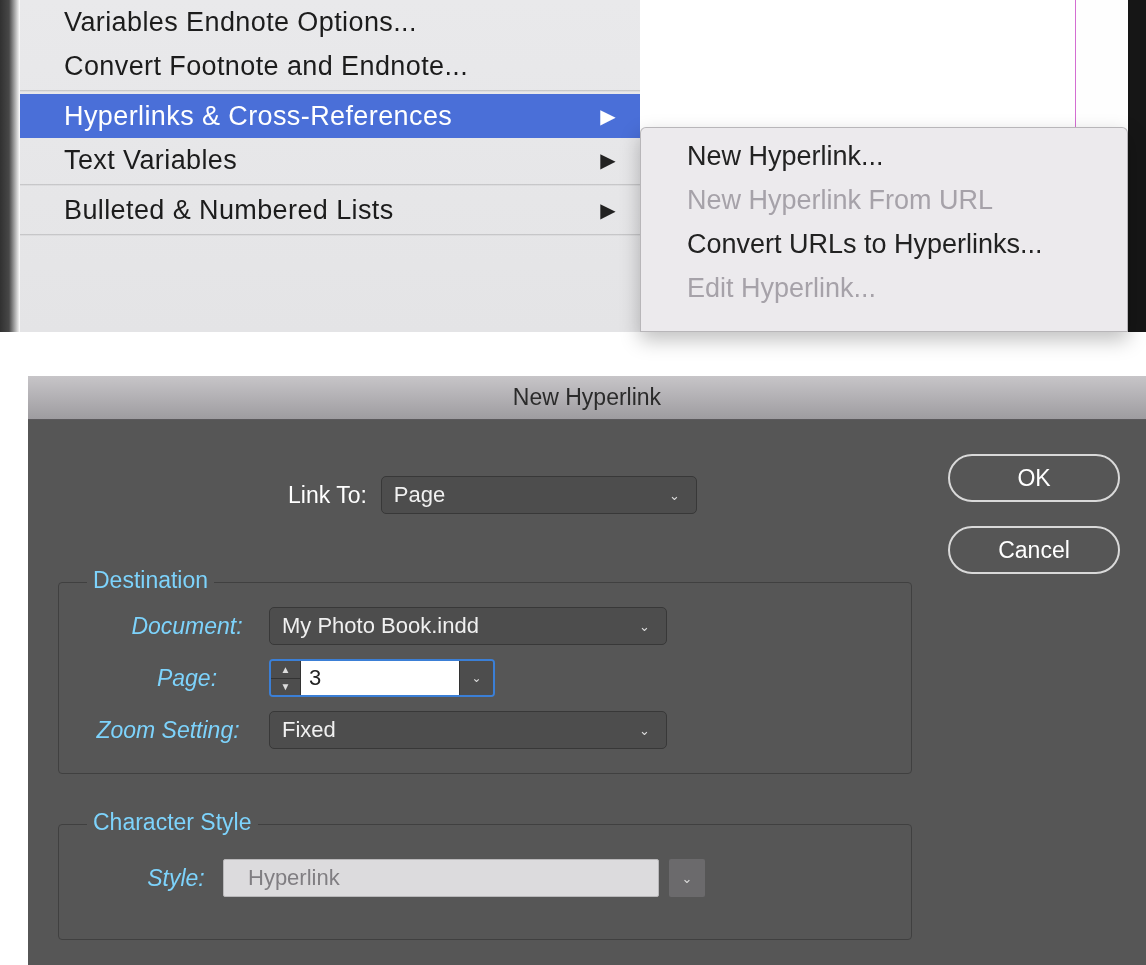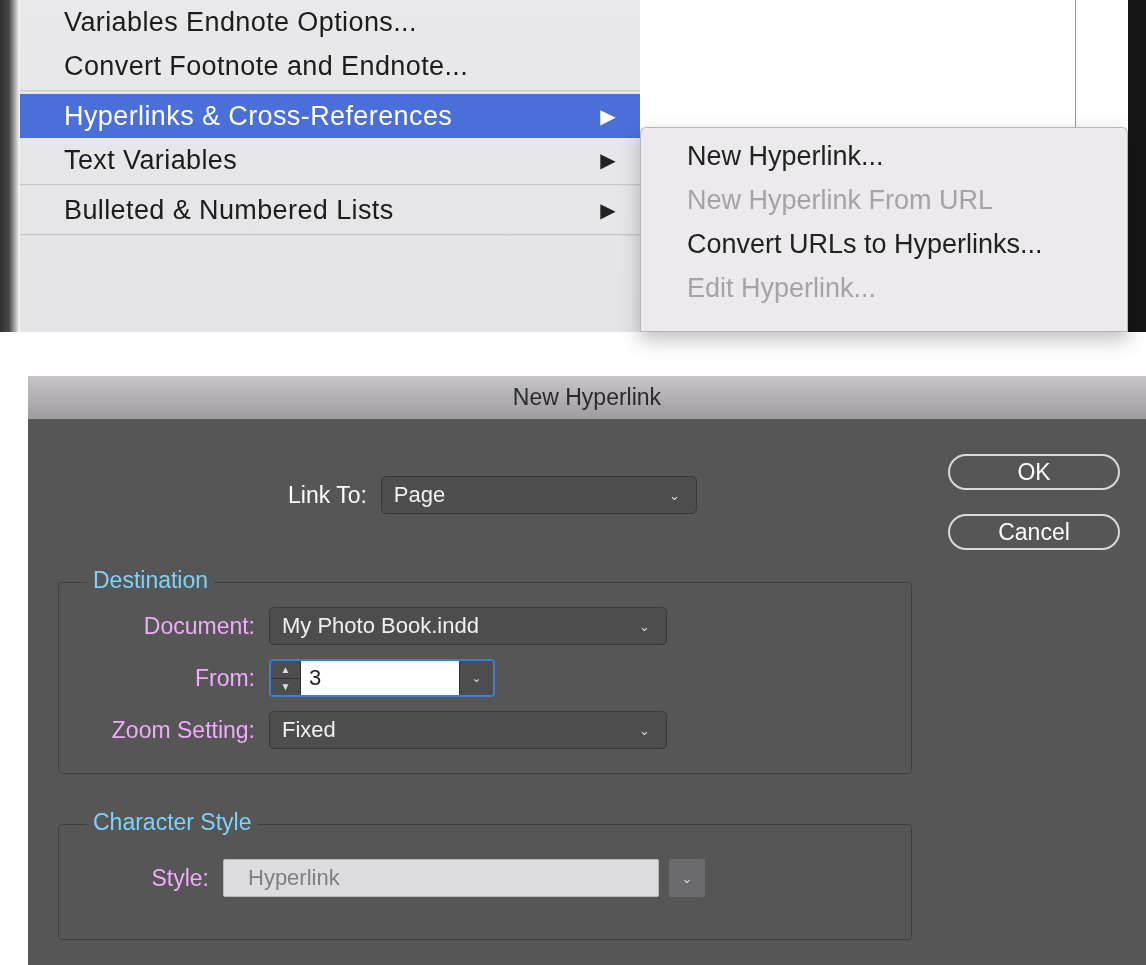--- a/index.html
+++ b/index.html
@@ -163,21 +163,21 @@
   }
 
   
   .btn-col {
     position: absolute;
     right: 26px;
     top: 34px;
     width: 172px;
   }
   .oval-btn {
-    height: 36px;
+    height: 48px;
     width: 172px;
     border: 2px solid #d9d9d9;
     border-radius: 24px;
     background: transparent;
     color: #fff;
     font-size: 23px;
     font-weight: 400;
     display: flex;
     align-items: center;
     justify-content: center;
@@ -251,23 +251,24 @@
   }
   .fset-char .fset-legend { left: 28px; }
 
   .form-row {
     position: absolute;
     display: flex;
     align-items: center;
     gap: 14px;
   }
   .form-row .lab {
-    color: #f0abfc;
+    color: #7dd3fc;
     font-size: 23px;
-    text-align: right;
+    text-align: center;
+    font-style: italic;
   }
   
   .row-doc { left: 60px; top: 24px; }
   .row-doc .lab { width: 136px; }
   .row-page { left: 60px; top: 76px; }
   .row-page .lab { width: 136px; }
   .row-zoom { left: 22px; top: 128px; }
   .row-zoom .lab { width: 174px; }
 
   
@@ -428,21 +429,21 @@
 
       <div class="form-row row-doc">
         <span class="lab">Document:</span>
         <div class="dd dd-doc">
           <span>My Photo Book.indd</span>
           <span class="dd-arrow">⌄</span>
         </div>
       </div>
 
       <div class="form-row row-page">
-        <span class="lab">From:</span>
+        <span class="lab">Page:</span>
         <div class="spinner-wrap">
           <div class="spinner-btns">
             <div>▲</div>
             <div>▼</div>
           </div>
           <input class="spinner-input" value="3" style="">
           <div class="spinner-dd">
             <span>⌄</span>
           </div>
         </div>

